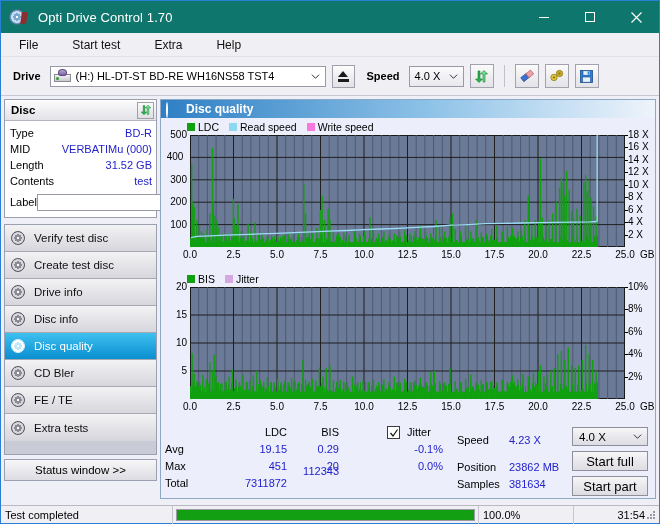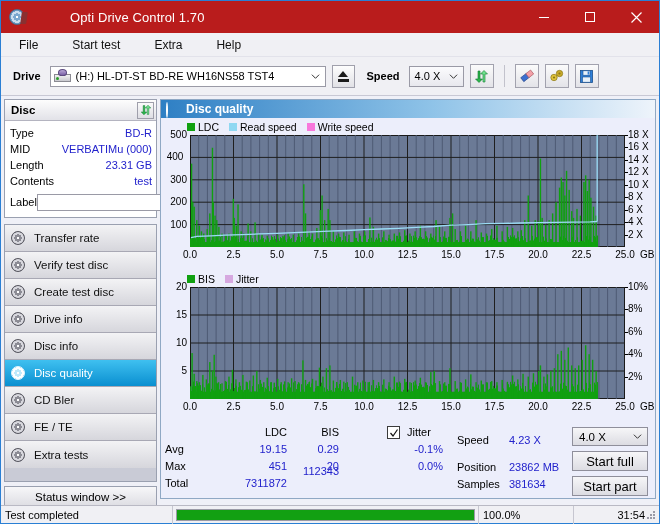--- a/index.html
+++ b/index.html
@@ -8,23 +8,22 @@
     font-family:"Liberation Sans", sans-serif;
     font-size:11px;
     background:#f0f0f4;
   }
   .app{
     position:relative;width:660px;height:524px;
     border:1px solid #2a7fd4;box-sizing:border-box;background:#eff0f7;
   }
   
   .titlebar{
-    height:32px;background:#b91c1c;display:flex;align-items:center;
+    height:32px;background:#0f766e;display:flex;align-items:center;
     color:#fff;
-    gap:32px;
   }
   .title-icon{width:22px;height:18px;margin-left:8px;margin-right:7px;position:relative;}
   .disc-glyph{
     width:16px;height:16px;border-radius:50%;
     background:radial-gradient(circle at 50% 50%, #fff 0 13%, #7aa7cf 14% 36%, #c9dcee 37% 60%, #6f9ec9 61% 80%, #e8eef4 81% 100%);
     border:1px solid #4a6d8e;box-sizing:border-box;position:absolute;left:0;top:1px;
   }
   .disc-glyph:after{
     content:"";position:absolute;right:-3px;top:2px;width:6px;height:12px;
     background:#8a3030;border-radius:1px;transform:skewX(-8deg);
@@ -297,43 +296,37 @@
           <div class="drow">
             <span class="k">Type</span>
             <span class="v">BD-R</span>
           </div>
           <div class="drow">
             <span class="k">MID</span>
             <span class="v">VERBATIMu (000)</span>
           </div>
           <div class="drow">
             <span class="k">Length</span>
-            <span class="v">23.31 GB</span>
+            <span class="v">31.52 GB</span>
           </div>
           <div class="drow">
             <span class="k">Contents</span>
             <span class="v">test</span>
           </div>
           <div class="label-row">
             <span class="k">Label</span>
             <input class="label-input" type="text" value="" style="">
             <div class="label-btn">
               <div class="cd-glyph"></div>
             </div>
           </div>
         </div>
       </div>
 
       <div class="navlist">
-        <div class="navbtn">
-          <span class="ico">
-              <span class="nav-disc"></span>
-            </span>
-          <span>Transfer rate</span>
-        </div>
         <div class="navbtn">
           <span class="ico">
               <span class="nav-disc"></span>
             </span>
           <span>Verify test disc</span>
         </div>
         <div class="navbtn">
           <span class="ico">
               <span class="nav-disc"></span>
             </span>

